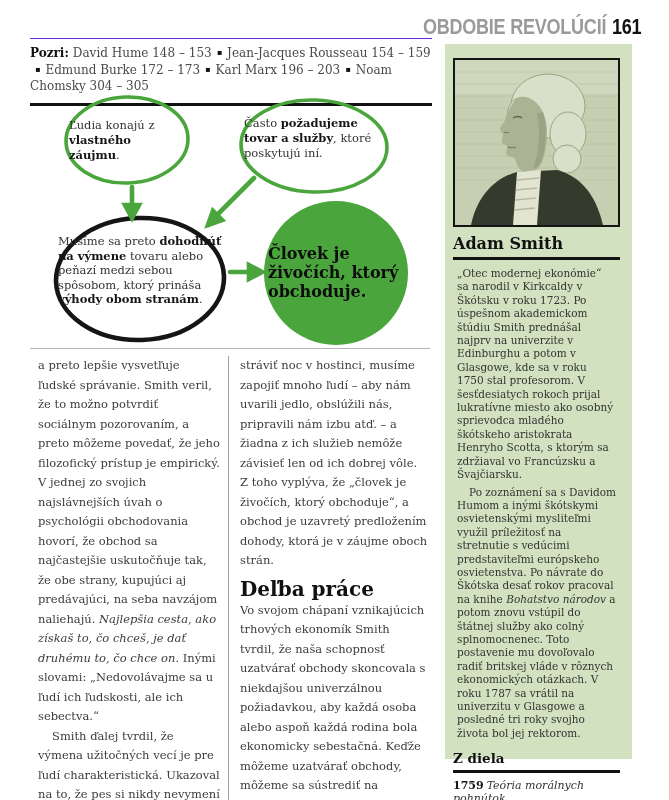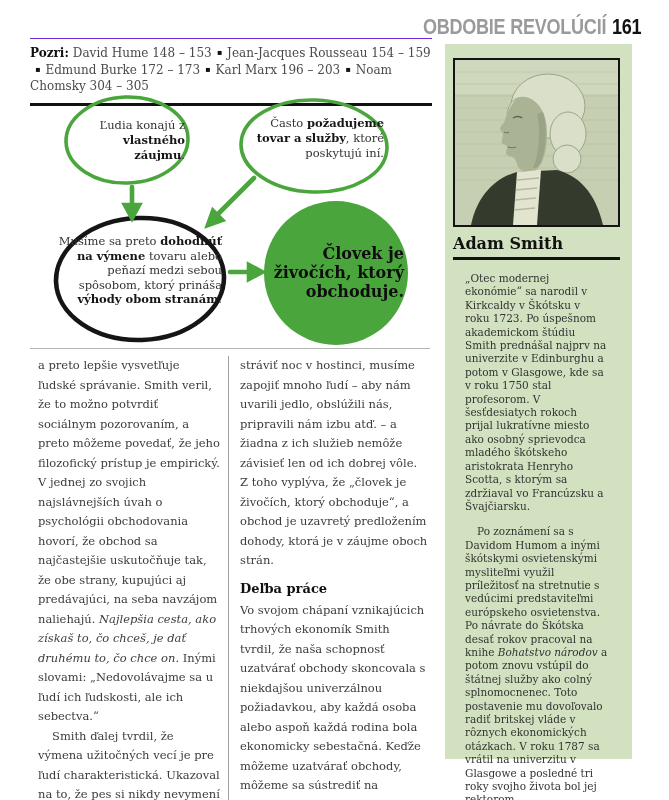--- a/index.html
+++ b/index.html
@@ -18,49 +18,49 @@
   
   .refs{position:absolute;left:30px;top:38px;width:402px;
     border-top:1px solid #6d28d9;border-bottom:3px solid #111;
     padding:6px 0 8px 0;font-size:12px;line-height:16.5px;color:#4a4a4a;}
   .ref-label{font-weight:700;color:#111;margin-right:4px;}
   .bullet{font-size:8px;color:#111;margin:0 5px;vertical-align:2px;}
 
   
   .diagram{position:absolute;left:30px;top:88px;width:400px;height:260px;}
   .diagram svg{position:absolute;left:0;top:0;}
-  .bubble{position:absolute;text-align:right;font-size:11.5px;line-height:15px;color:#333;}
+  .bubble{position:absolute;text-align:left;font-size:11.5px;line-height:15px;color:#333;}
   .bubble1{left:39px;top:30px;width:116px;}
   .bubble2{left:214px;top:28px;width:140px;}
   .bubble3{left:28px;top:146px;width:164px;line-height:14.5px;}
   .conclusion{left:238px;top:156px;width:136px;font-size:16px;line-height:19px;font-weight:700;color:#0d0d0d;}
   .conclusion .b{color:#0d0d0d;}
 
   .rule-mid{position:absolute;left:30px;top:348px;width:400px;height:1px;background:#b3b3b3;}
 
   
   .cols{position:absolute;left:38px;top:356px;width:390px;display:flex;
     font-size:11.5px;line-height:19.5px;color:#3c3c3c;text-align:left;}
   .col{box-sizing:border-box;}
   .col-left{width:190px;padding-right:8px;}
   .col-right{width:200px;border-left:1px solid #9f9f9f;padding-left:11px;}
   .cols p{margin:0;}
   .cols p.indent{text-indent:14px;}
-  .subhead{font-size:13px;line-height:18px;margin:9px 0 3px 0;color:#111;font-weight:700;}
+  .subhead{font-size:20px;line-height:18px;margin:9px 0 3px 0;color:#111;font-weight:700;}
 
   
   .sidebar{position:absolute;left:445px;top:44px;width:187px;height:715px;
     background:#d2e2c0;box-sizing:border-box;padding:14px 12px 0 8px;}
   .portrait{width:167px;height:169px;border:2px solid #141414;box-sizing:border-box;
     background:#c6cfb2;overflow:hidden;}
   .portrait svg{display:block;}
   .bio-name{font-size:16px;line-height:18px;margin:8px 0 0 0;color:#111;font-weight:700;}
   .bio-rule{height:3px;background:#111;margin:4px 0 7px 0;}
   .bio-text{font-size:10.5px;line-height:13.4px;color:#333;}
-  .bio-text p{margin:12px;}
+  .bio-text p{margin:4px;}
   .bio-text p.indent{text-indent:12px;}
   .works-title{font-size:13.5px;margin:10px 0 0 0;color:#111;font-weight:700;}
   .works-rule{height:2.5px;background:#111;margin:4px 0 6px 0;}
   .works{font-size:11px;line-height:13.5px;color:#333;}
   .work .year{font-weight:700;color:#161616;margin-right:3px;}
   .work .title{font-style:italic;}
 </style>
 </head>
 <body>
 

